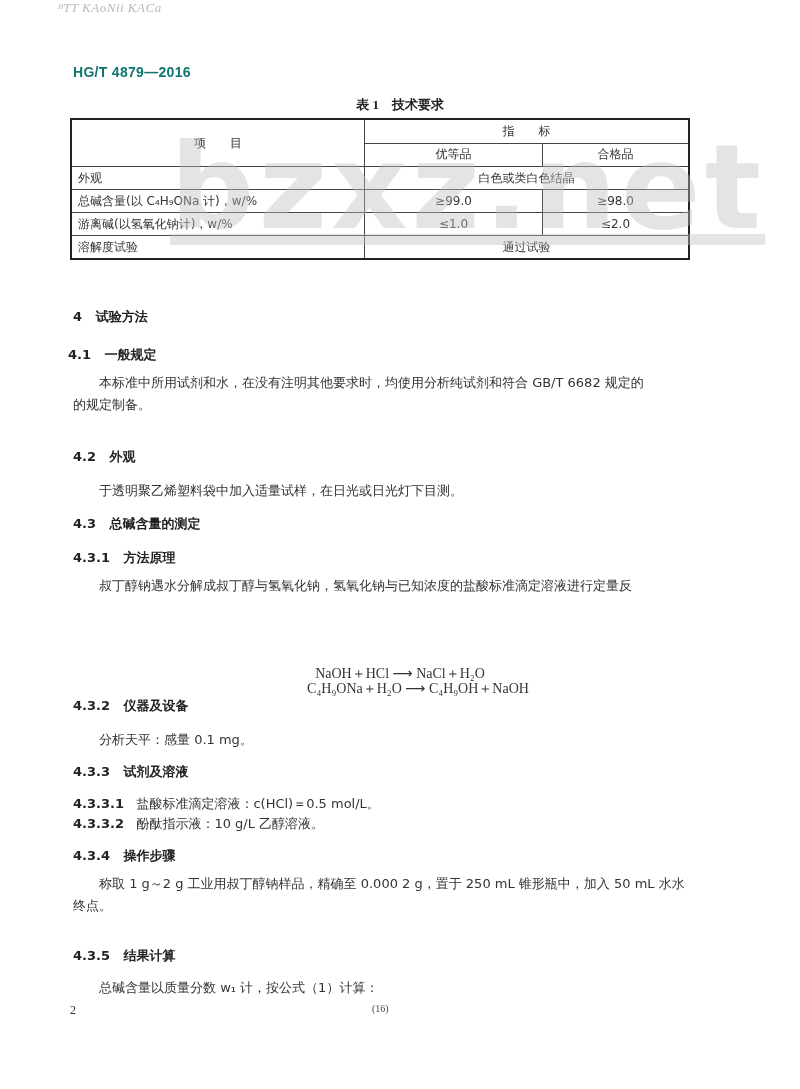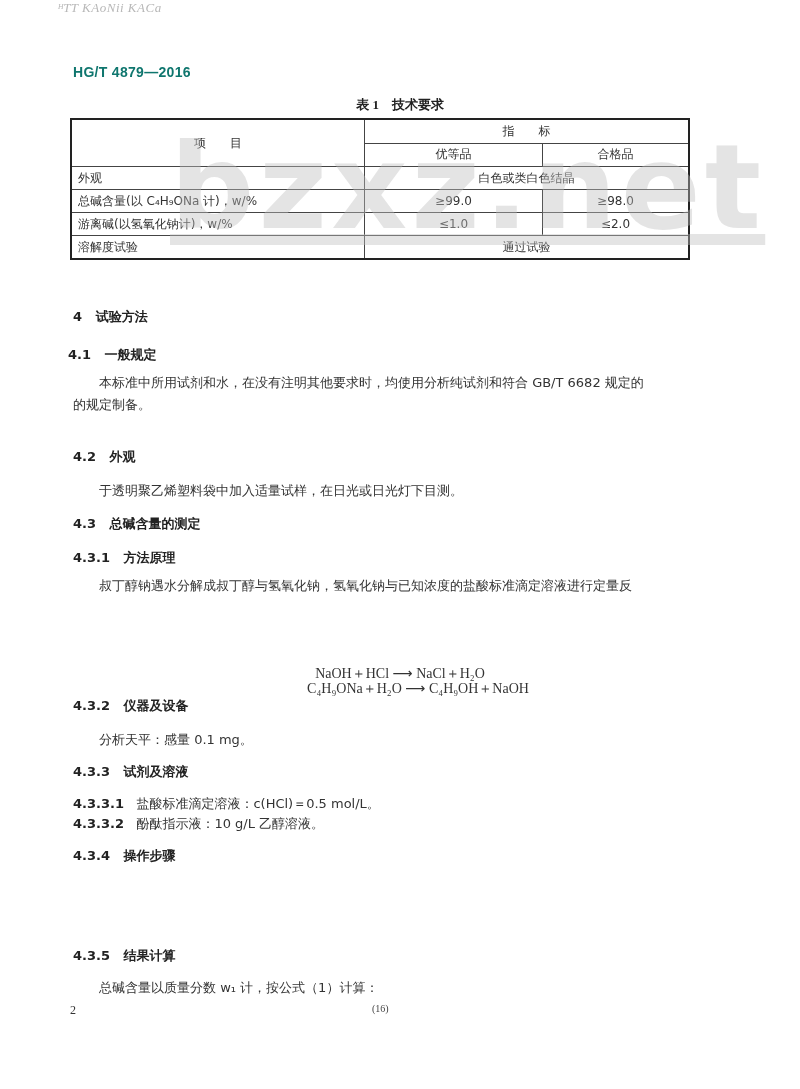--- a/index.html
+++ b/index.html
@@ -106,20 +106,22 @@
   <span class="h1">4.3.3.1</span>&nbsp;&nbsp;&nbsp;<span>盐酸标准滴定溶液：c(HCl)＝0.5 mol/L。</span>
 </div>
 <div class="abs para" style="left:73px;top:813px;width:630px;">
   <span class="h1">4.3.3.2</span>&nbsp;&nbsp;&nbsp;<span>酚酞指示液：10 g/L 乙醇溶液。</span>
 </div>
 
 <div class="abs h1" style="left:73px;top:847px;">
   <span>4.3.4</span>&nbsp;&nbsp;&nbsp;<span>操作步骤</span>
 </div>
 <div class="abs para" style="left:73px;top:873px;width:630px;">
+  <div class="indent">称取 1 g～2 g 工业用叔丁醇钠样品，精确至 0.000 2 g，置于 250 mL 锥形瓶中，加入 50 mL 水水</div>
+  <div>终点。</div>
 </div>
 
 <div class="abs h1" style="left:73px;top:947px;">
   <span>4.3.5</span>&nbsp;&nbsp;&nbsp;<span>结果计算</span>
 </div>
 <div class="abs para indent" style="left:73px;top:977px;width:630px;">总碱含量以质量分数 w₁ 计，按公式（1）计算：</div>
 
 <div class="abs pageno">2</div>
 <div class="abs pageref">(16)</div>
 

